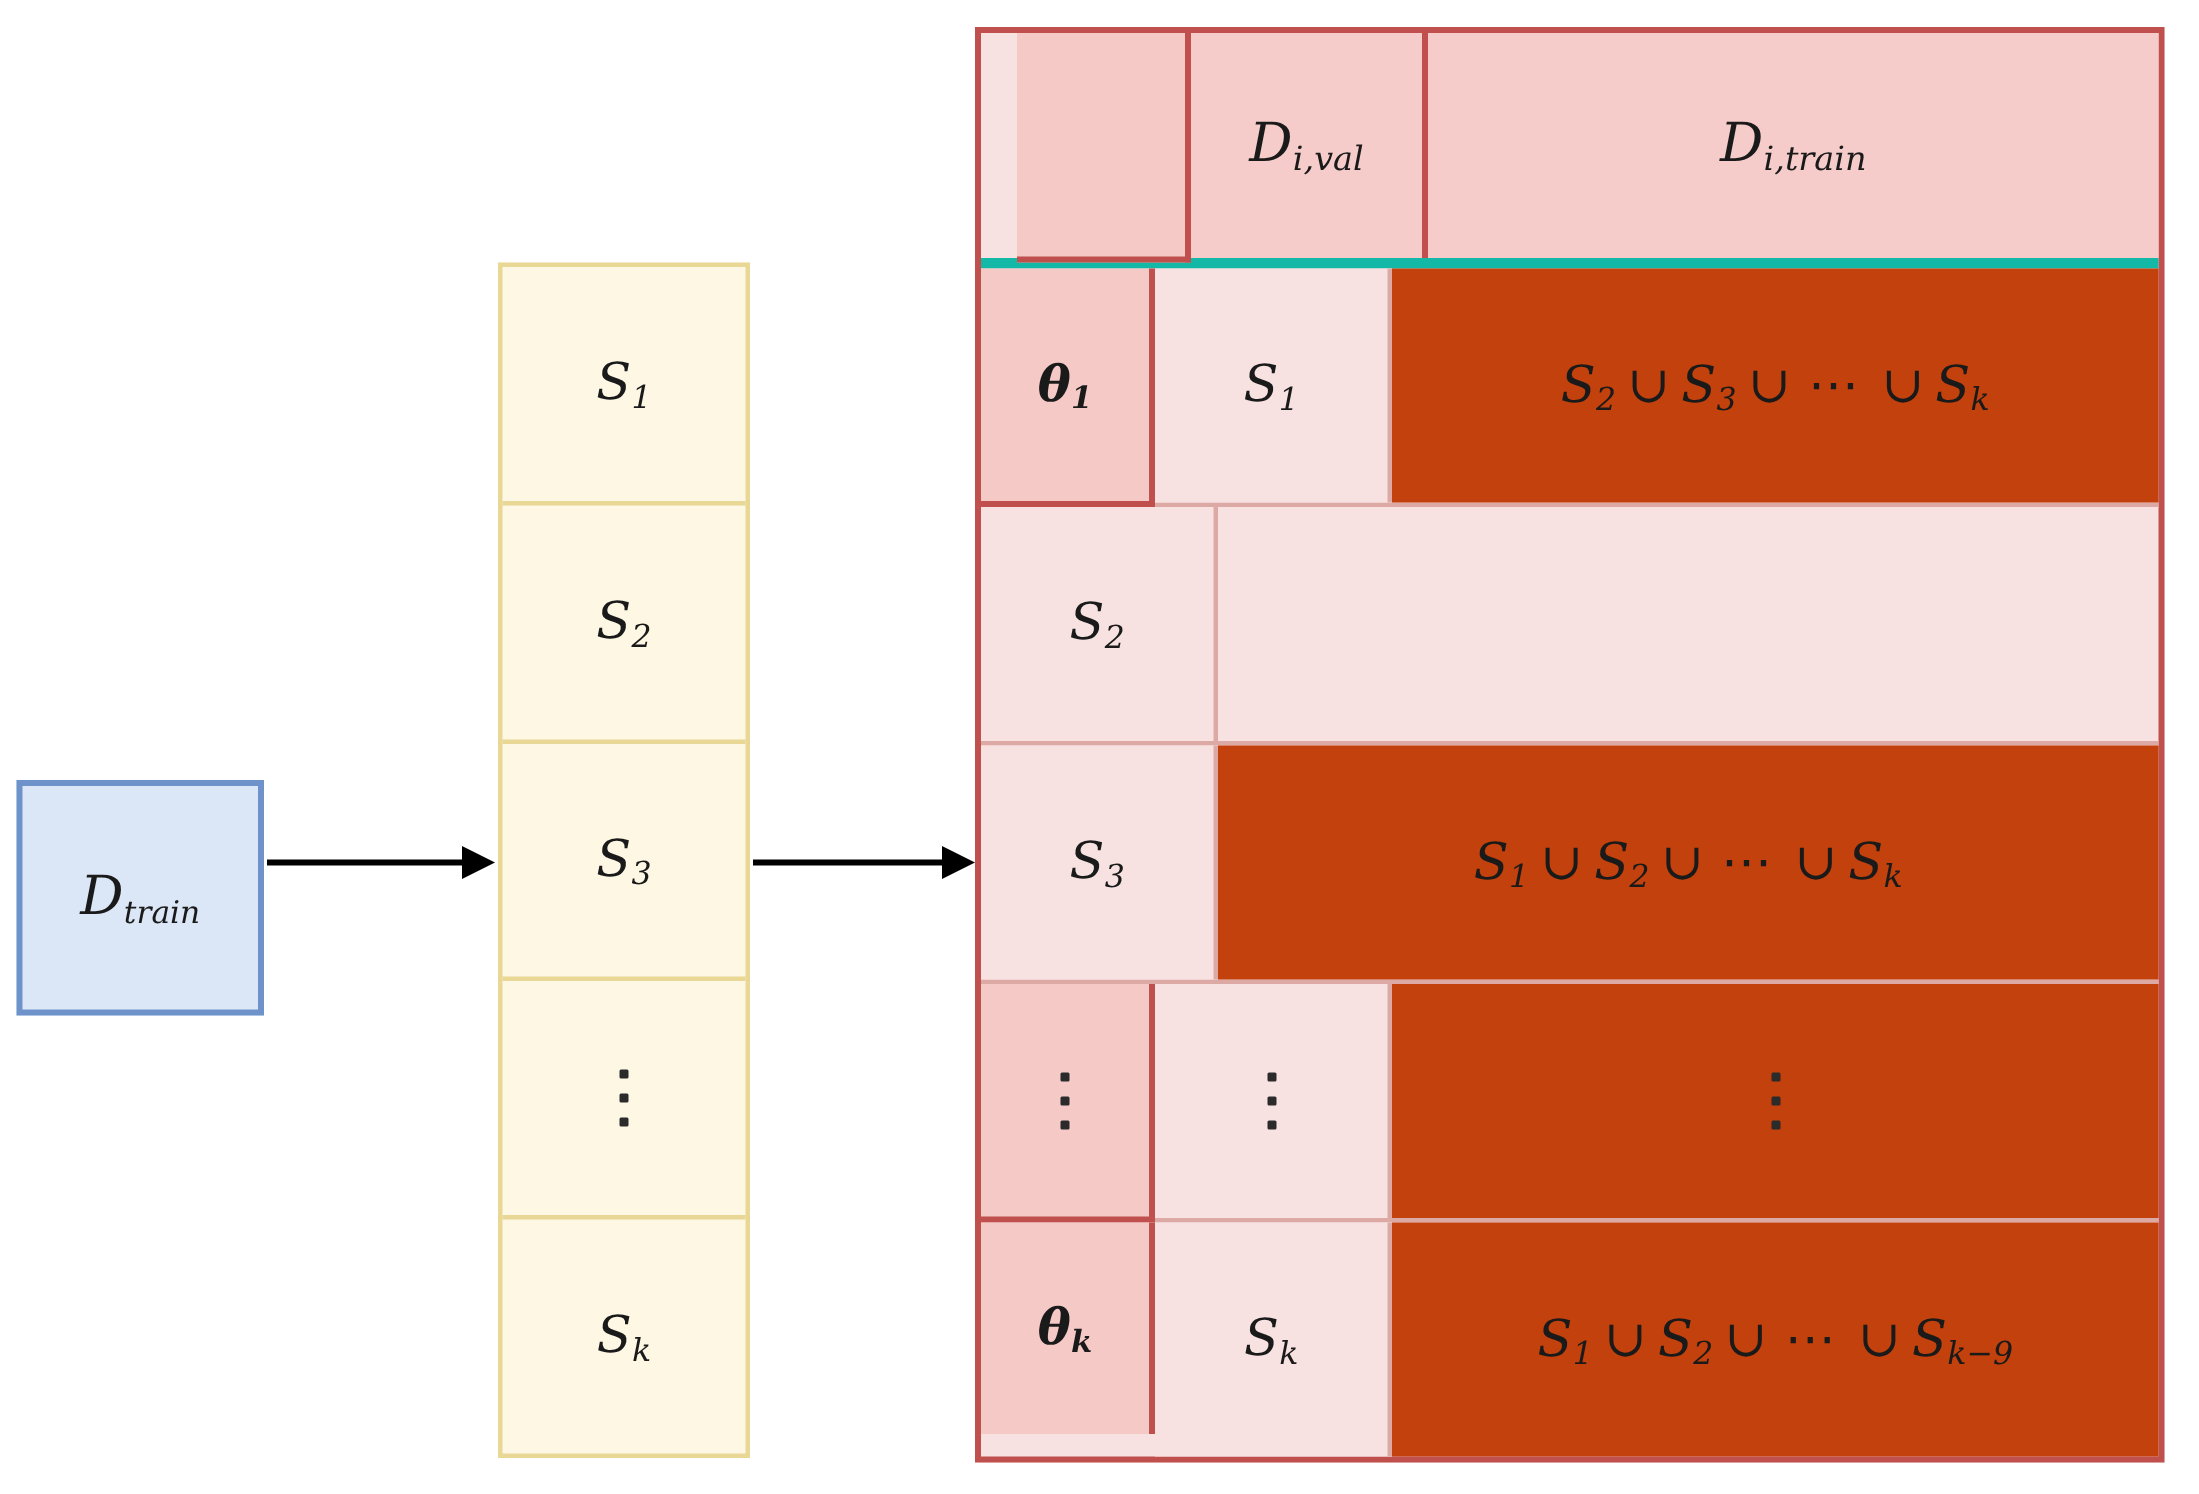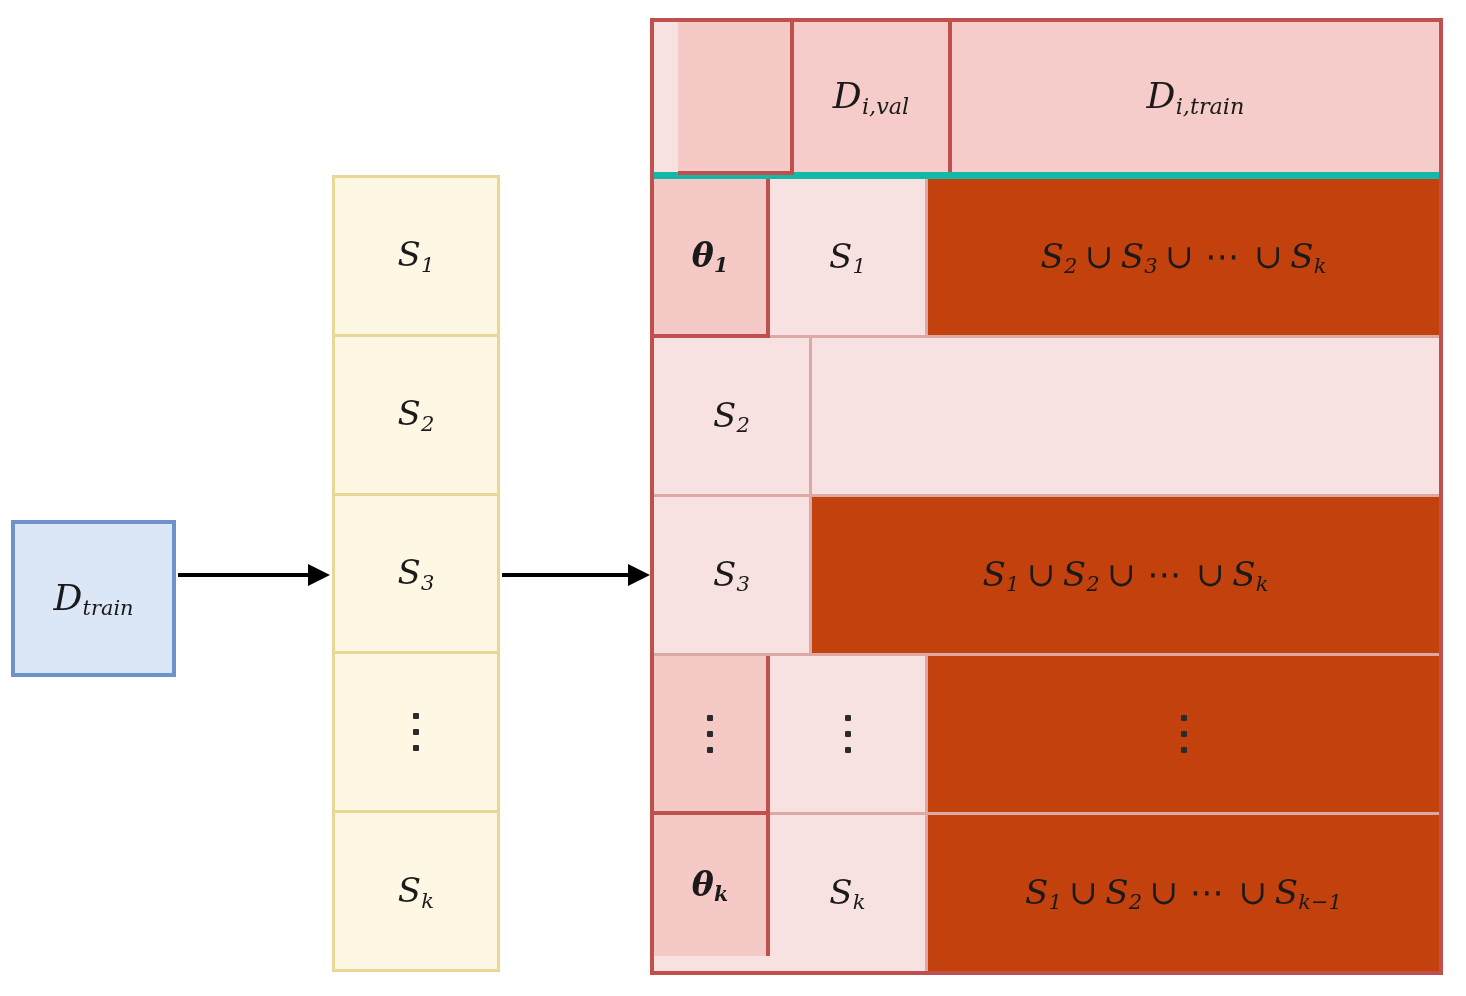--- a/index.html
+++ b/index.html
@@ -198,18 +198,18 @@
     </div>
 
     <div class="trow">
       <div class="cell col-theta">
         <span class="math"><span>θ</span><span class="sub">k</span></span>
       </div>
       <div class="cell col-val">
         <span class="math"><span>S</span><span class="sub">k</span></span>
       </div>
       <div class="cell col-train">
-        <span class="math"><span><span>S</span><span class="sub">1</span></span><span class="op">∪</span><span><span>S</span><span class="sub">2</span></span><span class="op">∪</span><span class="dots">⋯</span><span class="op">∪</span><span><span>S</span><span class="sub">k−1</span></span></span>
+        <span class="math"><span><span>S</span><span class="sub">1</span></span><span class="op">∪</span><span><span>S</span><span class="sub">2</span></span><span class="op">∪</span><span class="dots">⋯</span><span class="op">∪</span><span><span>S</span><span class="sub">k−9</span></span></span>
       </div>
     </div>
 
   </div>
 </div>
 
 </body></html>

